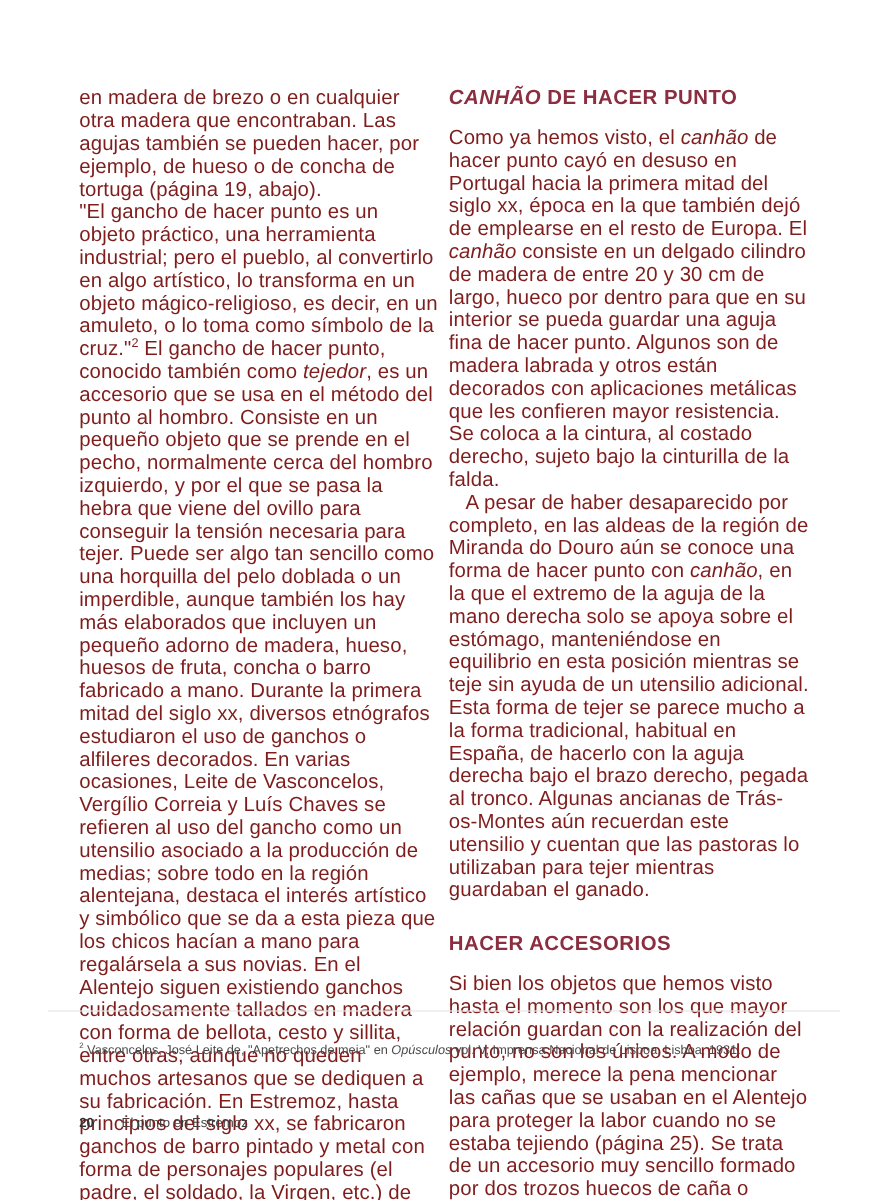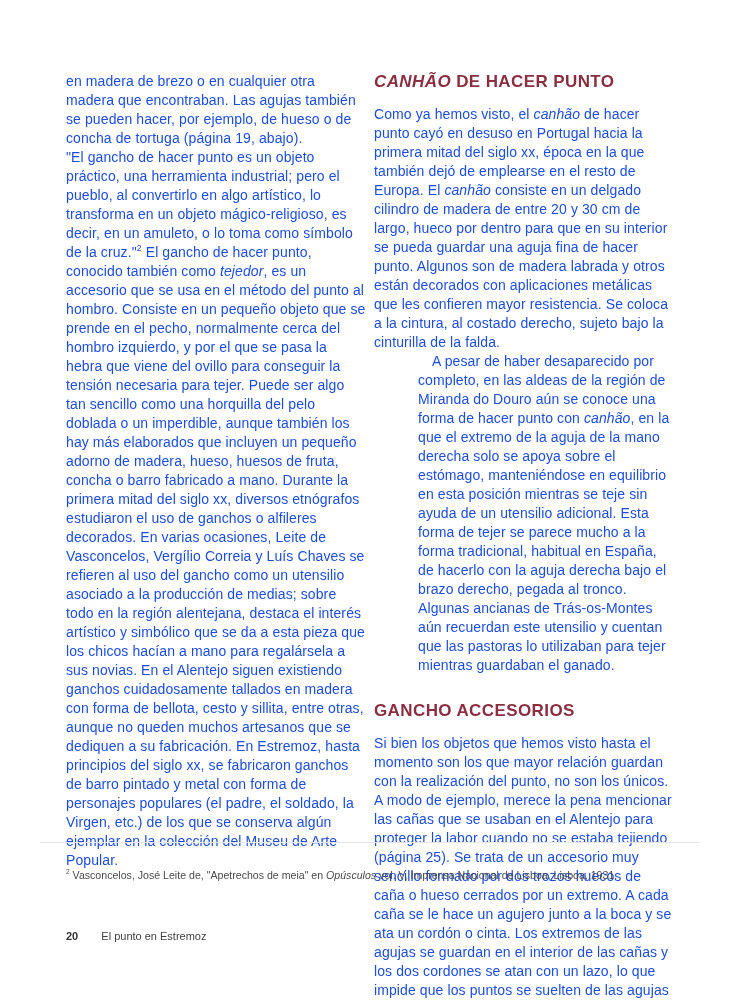--- a/index.html
+++ b/index.html
@@ -15,35 +15,35 @@
   }
   .col {
     position: absolute;
     top: 72px;
     width: 300px;
     text-align: left;
   }
   .col-left  { left: 66px; }
   .col-right { left: 374px; }
   .body-text {
-    font-size: 14px;
+    font-size: 17px;
     line-height: 19px;
-    color: #1d4ed8;
+    color: #7f1d1d;
     letter-spacing: 0.1px;
   }
   .heading {
     font-size: 17px;
     font-weight: bold;
     line-height: 20px;
     letter-spacing: 0.4px;
     color: #8a2e40;
     margin: 26px 0 13px 0;
   }
   .heading.first { margin-top: 0; }
-  .indented { text-indent: 14px; margin-left: 44px; }
+  .indented { text-indent: 14px; }
   .it { font-style: italic; text-align: right; }
   sup { font-size: 0.62em; line-height: 0; vertical-align: super; }
   .footnote-rule {
     position: absolute;
     left: 40px;
     width: 660px;
     top: 842px;
     height: 1px;
     background: #e6e6e6;
   }
@@ -78,21 +78,21 @@
     <p class="body-text"><span>"El gancho de hacer punto es un objeto práctico, una herramienta industrial; pero el pueblo, al convertirlo en algo artístico, lo transforma en un objeto mágico-religioso, es decir, en un amuleto, o lo toma como símbolo de la cruz."</span><sup>2</sup><span> El gancho de hacer punto, conocido también como </span><span class="it">tejedor</span><span>, es un accesorio que se usa en el método del punto al hombro. Consiste en un pequeño objeto que se prende en el pecho, normalmente cerca del hombro izquierdo, y por el que se pasa la hebra que viene del ovillo para conseguir la tensión necesaria para tejer. Puede ser algo tan sencillo como una horquilla del pelo doblada o un imperdible, aunque también los hay más elaborados que incluyen un pequeño adorno de madera, hueso, huesos de fruta, concha o barro fabricado a mano. Durante la primera mitad del siglo xx, diversos etnógrafos estudiaron el uso de ganchos o alfileres decorados. En varias ocasiones, Leite de Vasconcelos, Vergílio Correia y Luís Chaves se refieren al uso del gancho como un utensilio asociado a la producción de medias; sobre todo en la región alentejana, destaca el interés artístico y simbólico que se da a esta pieza que los chicos hacían a mano para regalársela a sus novias. En el Alentejo siguen existiendo ganchos cuidadosamente tallados en madera con forma de bellota, cesto y sillita, entre otras, aunque no queden muchos artesanos que se dediquen a su fabricación. En Estremoz, hasta principios del siglo xx, se fabricaron ganchos de barro pintado y metal con forma de personajes populares (el padre, el soldado, la Virgen, etc.) de los que se conserva algún ejemplar en la colección del Museu de Arte Popular.</span></p>
   </div>
 
   <div class="col col-right">
     <h2 class="heading first"><span class="it">CANHÃO</span><span> DE HACER PUNTO</span></h2>
 
     <p class="body-text"><span>Como ya hemos visto, el </span><span class="it">canhão</span><span> de hacer punto cayó en desuso en Portugal hacia la primera mitad del siglo xx, época en la que también dejó de emplearse en el resto de Europa. El </span><span class="it">canhão</span><span> consiste en un delgado cilindro de madera de entre 20 y 30 cm de largo, hueco por dentro para que en su interior se pueda guardar una aguja fina de hacer punto. Algunos son de madera labrada y otros están decorados con aplicaciones metálicas que les confieren mayor resistencia. Se coloca a la cintura, al costado derecho, sujeto bajo la cinturilla de la falda.</span></p>
 
     <p class="body-text indented"><span>A pesar de haber desaparecido por completo, en las aldeas de la región de Miranda do Douro aún se conoce una forma de hacer punto con </span><span class="it">canhão</span><span>, en la que el extremo de la aguja de la mano derecha solo se apoya sobre el estómago, manteniéndose en equilibrio en esta posición mientras se teje sin ayuda de un utensilio adicional. Esta forma de tejer se parece mucho a la forma tradicional, habitual en España, de hacerlo con la aguja derecha bajo el brazo derecho, pegada al tronco. Algunas ancianas de Trás-os-Montes aún recuerdan este utensilio y cuentan que las pastoras lo utilizaban para tejer mientras guardaban el ganado.</span></p>
 
-    <h2 class="heading">GANCHO ACCESORIOS</h2>
+    <h2 class="heading">HACER ACCESORIOS</h2>
 
     <p class="body-text"><span>Si bien los objetos que hemos visto hasta el momento son los que mayor relación guardan con la realización del punto, no son los únicos. A modo de ejemplo, merece la pena mencionar las cañas que se usaban en el Alentejo para proteger la labor cuando no se estaba tejiendo (página 25). Se trata de un accesorio muy sencillo formado por dos trozos huecos de caña o hueso cerrados por un extremo. A cada caña se le hace un agujero junto a la boca y se ata un cordón o cinta. Los extremos de las agujas se guardan en el interior de las cañas y los dos cordones se atan con un lazo, lo que impide que los puntos se suelten de las agujas y que estas se pierdan.</span></p>
   </div>
 
   <div class="footnote-rule"></div>
 
   <p class="footnote"><sup>2</sup><span> Vasconcelos, José Leite de, "Apetrechos de meia" en </span><span class="it">Opúsculos</span><span> vol. V, Imprensa Nacional de Lisboa, Lisboa, 1931.</span></p>
 
   <div class="footer">
     <span class="page-num">20</span>

